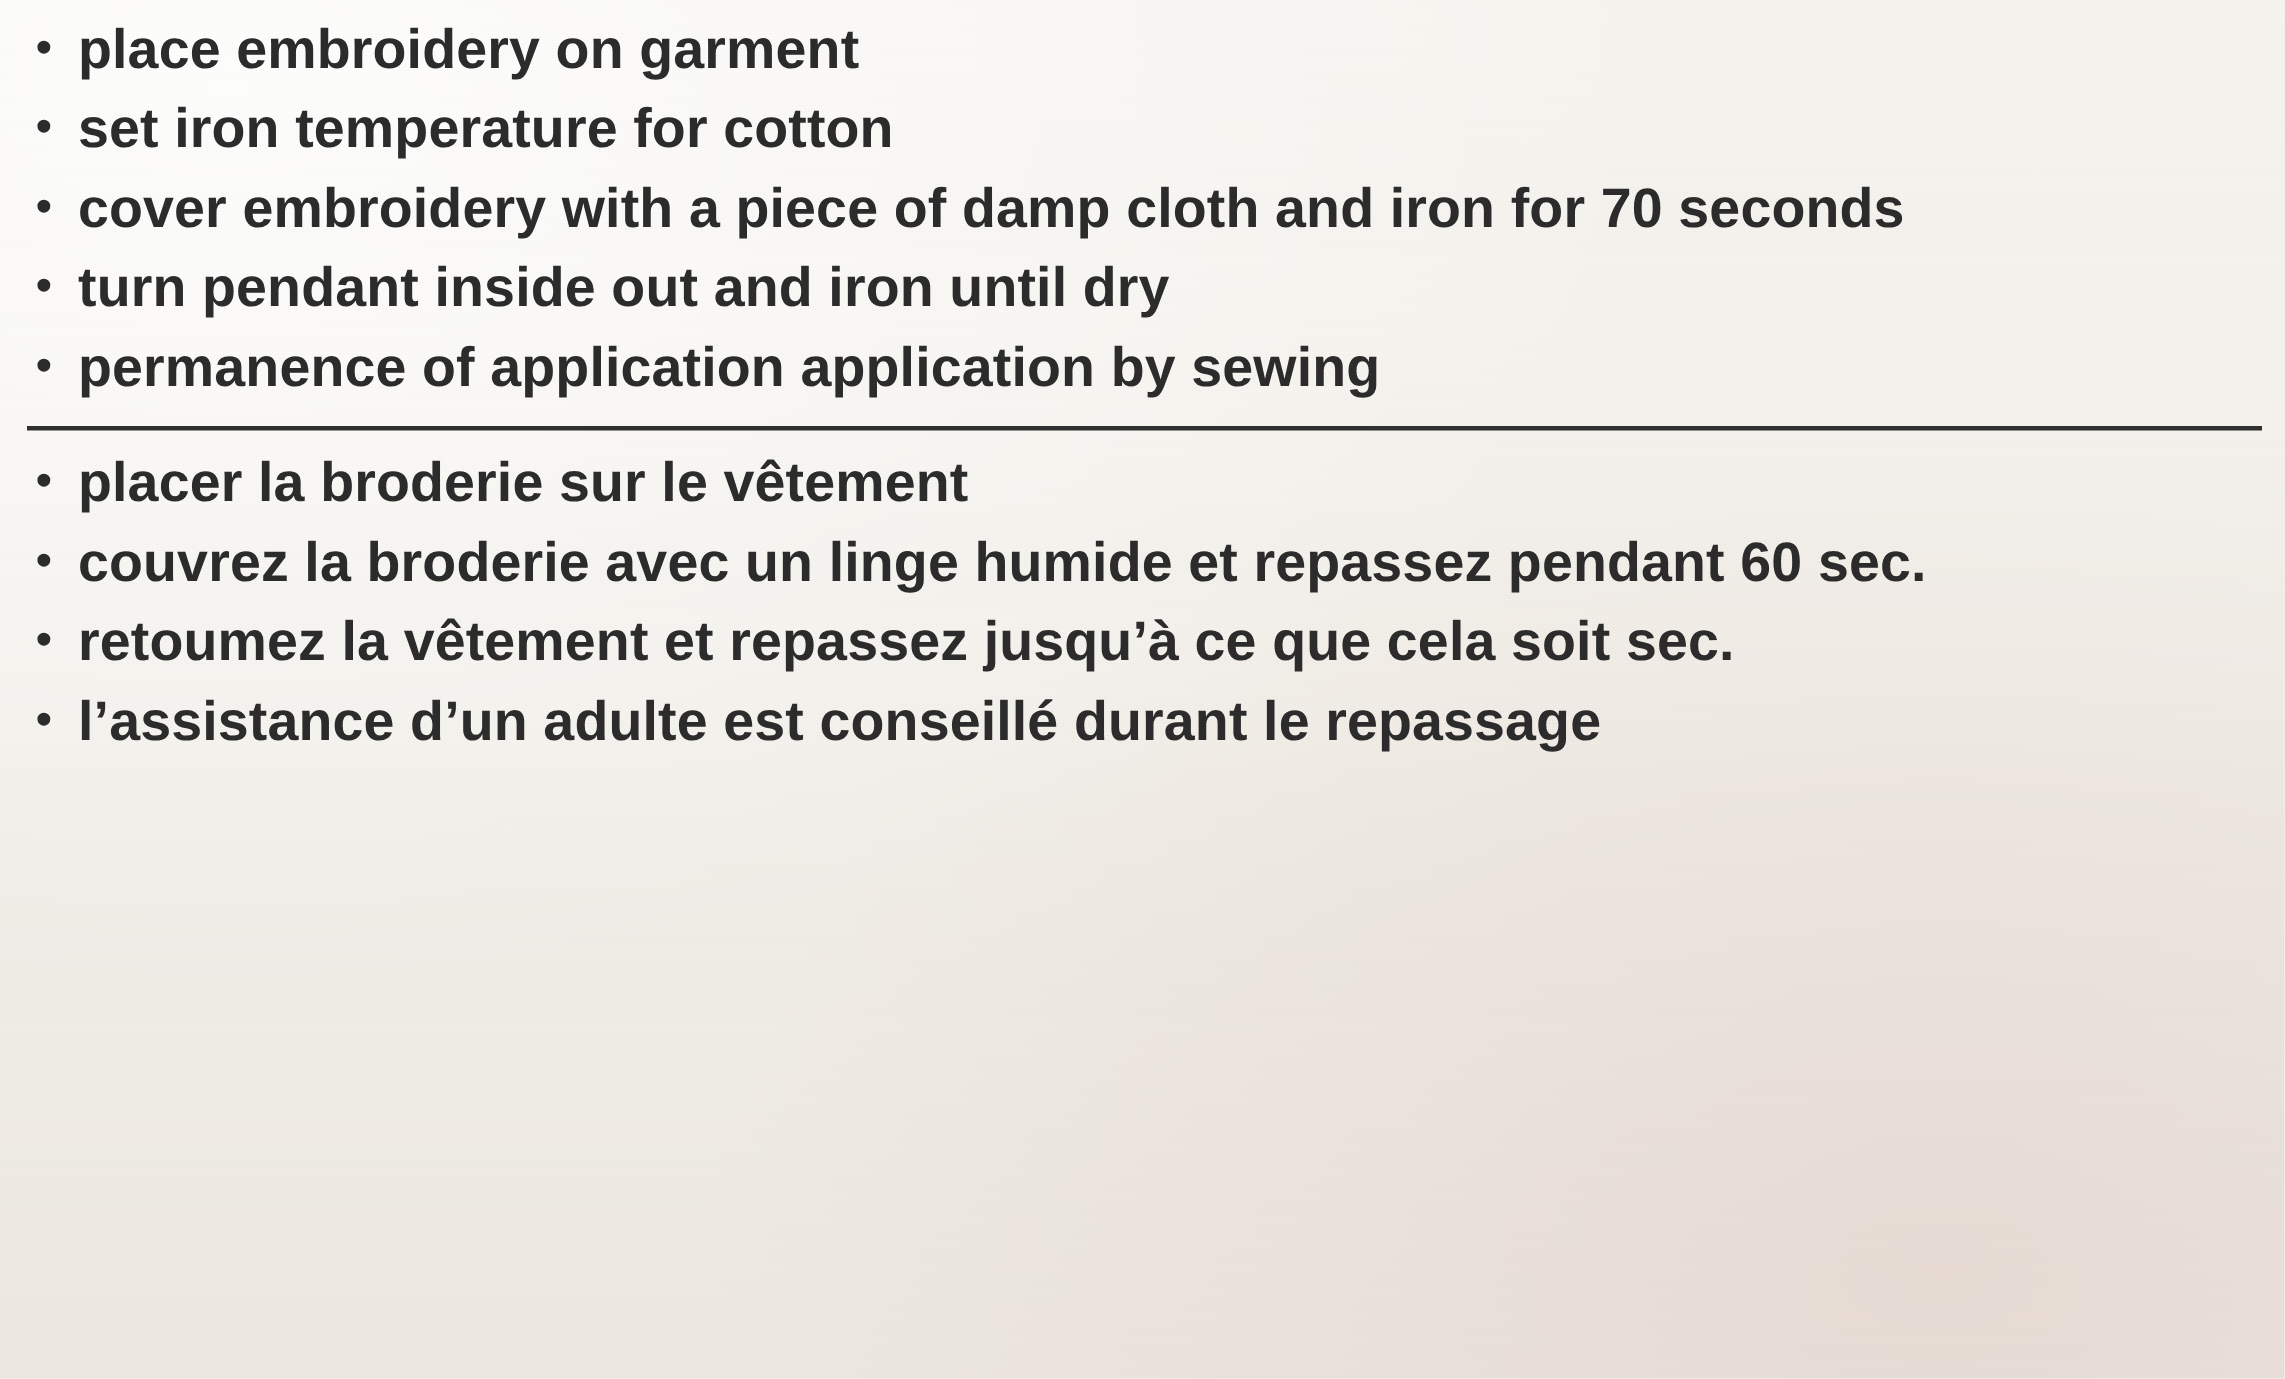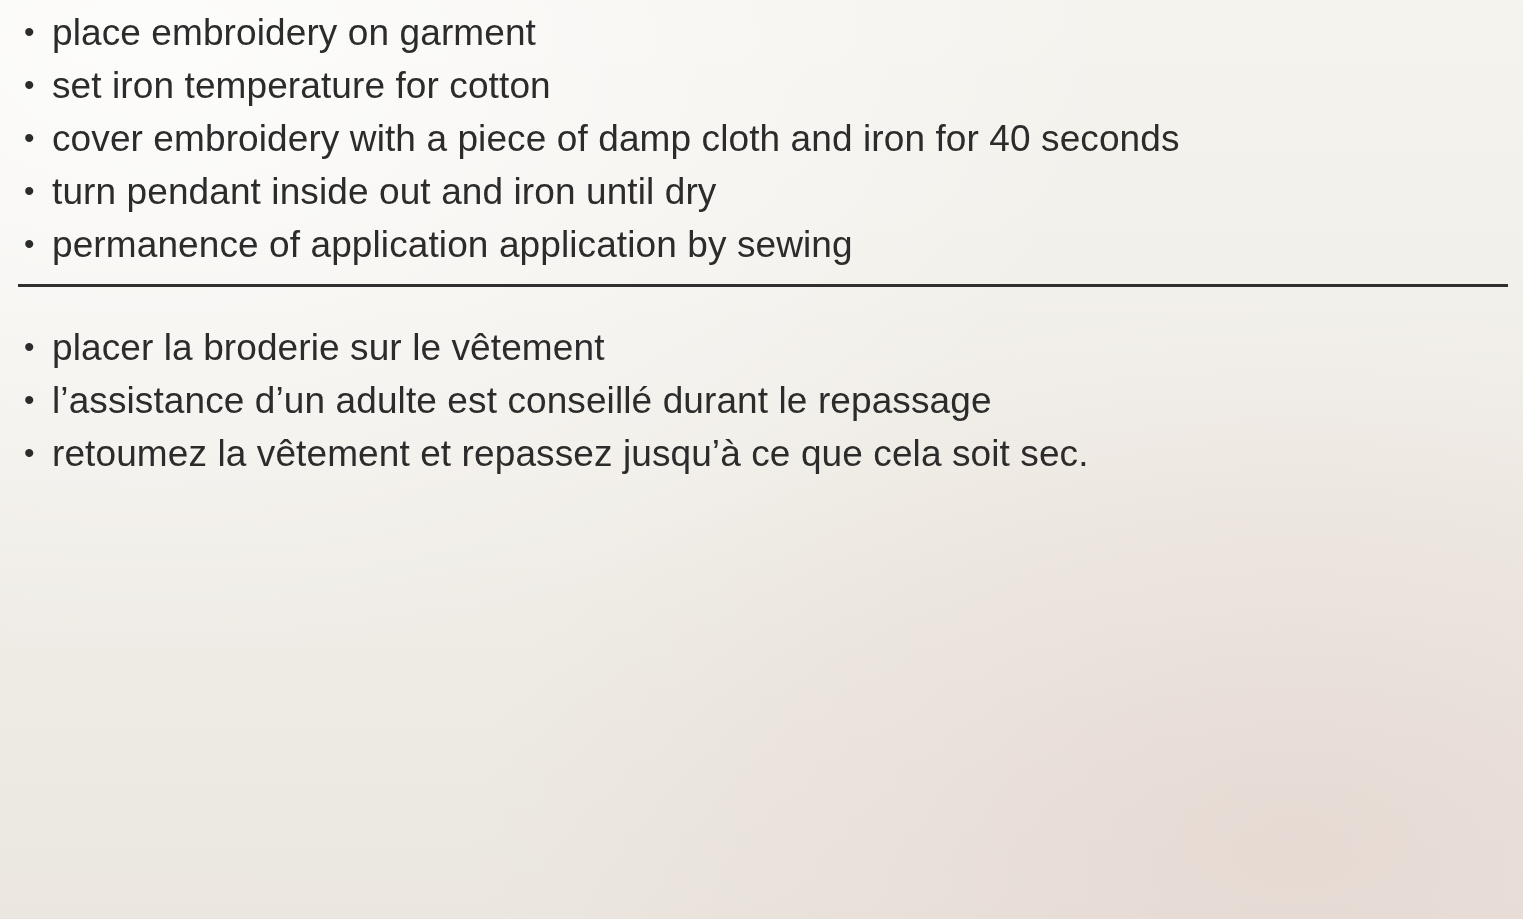--- a/index.html
+++ b/index.html
@@ -24,35 +24,36 @@
     box-sizing: border-box;
     padding: 0 18px;
   }
   .section {
     padding-top: 4px;
   }
   .section-en {
     padding-top: 6px;
   }
   .section-fr {
-    padding-top: 34px;
+    padding-top: 8px;
   }
   ul.list {
     list-style: none;
     margin: 0;
     padding: 0;
   }
   ul.list li {
     position: relative;
     padding-left: 34px;
     color: #2b2b2b;
     font-size: 37px;
     line-height: 53px;
     letter-spacing: 0.1px;
     white-space: pre-wrap;
+    font-weight: bold;
   }
   ul.list li::before {
     content: "•";
     position: absolute;
     left: 6px;
     top: -1px;
     font-size: 30px;
     line-height: 53px;
     color: #2b2b2b;
   }
@@ -73,30 +74,31 @@
 </style>
 </head>
 <body>
 
 <div class="page">
 
   <div class="section section-en">
     <ul class="list">
       <li>place embroidery on garment</li>
       <li>set iron temperature for cotton</li>
-      <li>cover embroidery with a piece of damp cloth and iron for 40 seconds</li>
+      <li>cover embroidery with a piece of damp cloth and iron for 70 seconds</li>
       <li>turn pendant inside out and iron until dry</li>
       <li>permanence of application application by sewing</li>
     </ul>
   </div>
 
   <div class="divider"></div>
 
   <div class="section section-fr">
     <ul class="list">
       <li>placer la broderie sur le vêtement</li>
+      <li>couvrez la broderie avec un linge humide et repassez pendant 60 sec.</li>
+      <li>retoumez la vêtement et repassez jusqu’à ce que cela soit sec.</li>
       <li>l’assistance d’un adulte est conseillé durant le repassage</li>
-      <li>retoumez la vêtement et repassez jusqu’à ce que cela soit sec.</li>
     </ul>
   </div>
 
   <div class="grain"></div>
 </div>
 
 </body></html>

